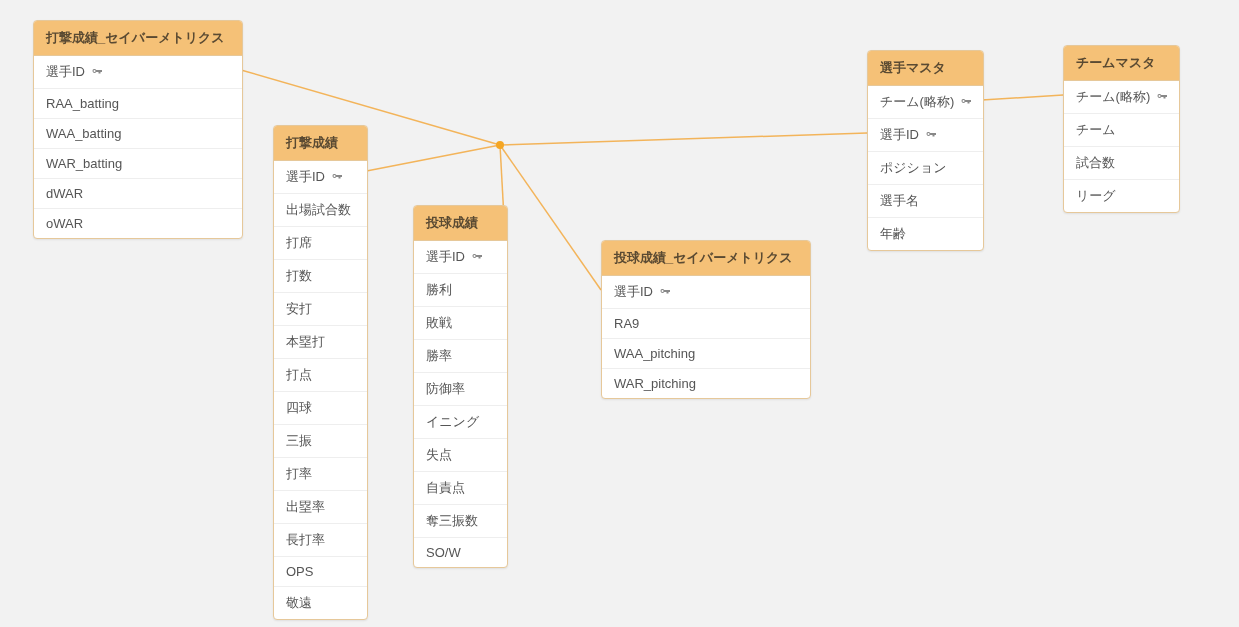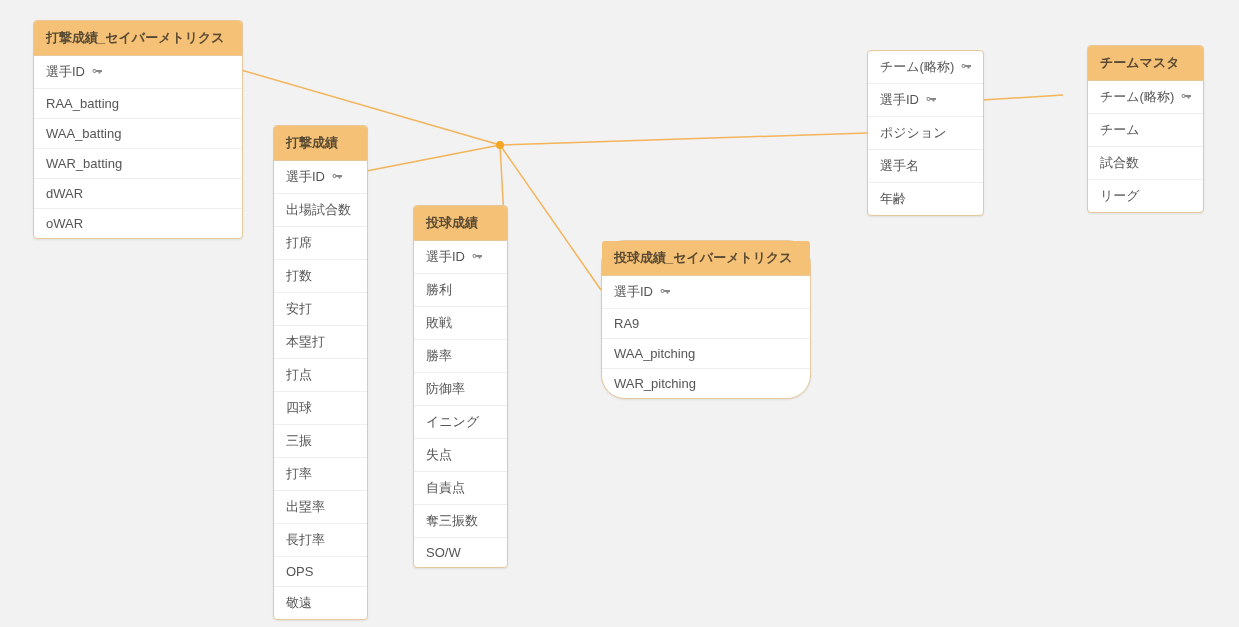--- a/index.html
+++ b/index.html
@@ -194,21 +194,21 @@
         </div>
         <div class="row">
           <span>奪三振数</span>
         </div>
         <div class="row">
           <span>SO/W</span>
         </div>
       </div>
   </div>
 
-  <div class="table" style="left: 601px; top: 240px; width: 208px; border-radius: 24px;">
+  <div class="table" style="left: 601px; top: 240px; width: 208px;">
     <div class="table-header">投球成績_セイバーメトリクス</div>
     <div class="rows">
         <div class="row">
           <span>選手ID</span>
           <span class="key-icon"><svg viewBox="0 0 24 24" fill="#888">
               <path d="M7 14a4 4 0 1 1 3.46-6H22v4h-3v3h-4v-3h-4.54A4 4 0 0 1 7 14zm0-2a2 2 0 1 0 0-4 2 2 0 0 0 0 4z"></path>
             </svg></span>
         </div>
         <div class="row">
           <span>RA9</span>
@@ -216,20 +216,21 @@
         <div class="row">
           <span>WAA_pitching</span>
         </div>
         <div class="row">
           <span>WAR_pitching</span>
         </div>
       </div>
   </div>
 
   <div class="table" style="left: 867px; top: 50px; width: 115px;">
+    <div class="table-header">選手マスタ</div>
     <div class="rows">
         <div class="row">
           <span>チーム(略称)</span>
           <span class="key-icon"><svg viewBox="0 0 24 24" fill="#888">
               <path d="M7 14a4 4 0 1 1 3.46-6H22v4h-3v3h-4v-3h-4.54A4 4 0 0 1 7 14zm0-2a2 2 0 1 0 0-4 2 2 0 0 0 0 4z"></path>
             </svg></span>
         </div>
         <div class="row">
           <span>選手ID</span>
           <span class="key-icon"><svg viewBox="0 0 24 24" fill="#888">
@@ -241,21 +242,21 @@
         </div>
         <div class="row">
           <span>選手名</span>
         </div>
         <div class="row">
           <span>年齢</span>
         </div>
       </div>
   </div>
 
-  <div class="table" style="left: 1063px; top: 45px; width: 115px; margin-left: 24px;">
+  <div class="table" style="left: 1063px; top: 45px; width: 115px;">
     <div class="table-header">チームマスタ</div>
     <div class="rows">
         <div class="row">
           <span>チーム(略称)</span>
           <span class="key-icon"><svg viewBox="0 0 24 24" fill="#888">
               <path d="M7 14a4 4 0 1 1 3.46-6H22v4h-3v3h-4v-3h-4.54A4 4 0 0 1 7 14zm0-2a2 2 0 1 0 0-4 2 2 0 0 0 0 4z"></path>
             </svg></span>
         </div>
         <div class="row">
           <span>チーム</span>

